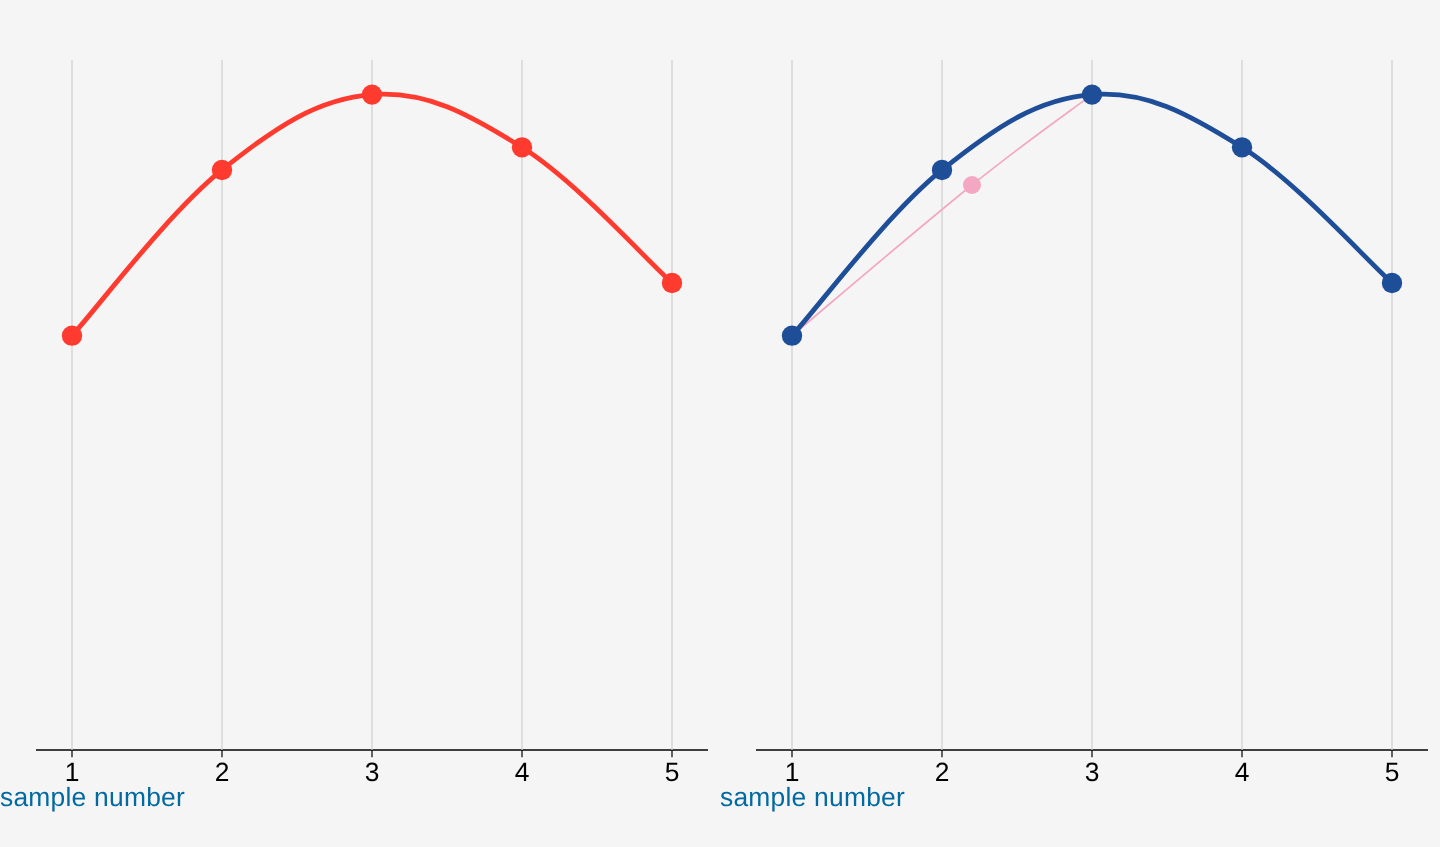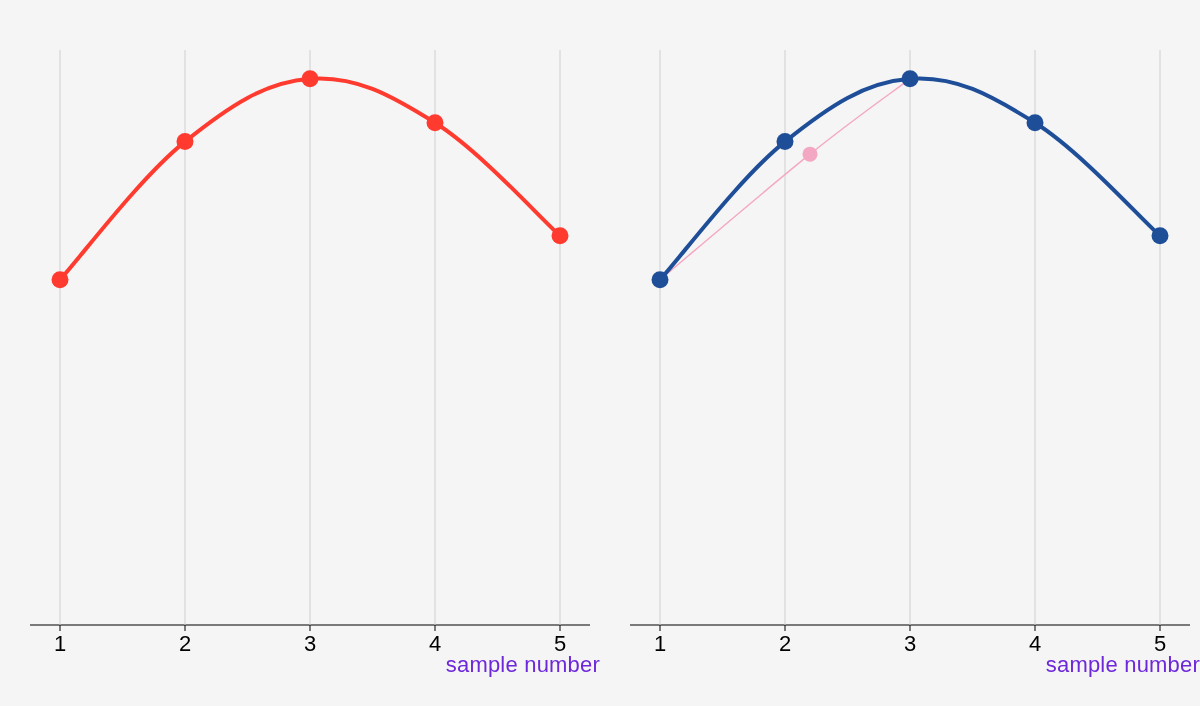--- a/index.html
+++ b/index.html
@@ -21,26 +21,25 @@
     flex: 1 1 0;
     height: 100%;
   }
   svg {
     display: block;
   }
   .xlabel {
     position: absolute;
     left: 0;
     right: 0;
-    text-align: right;
+    text-align: left;
     font-size: 22px;
-    color: #6d28d9;
+    color: #0369a1;
     bottom: 28px;
     letter-spacing: 0.2px;
-    padding-left: 28px;
   }
 </style>
 </head>
 <body>
 
 <div class="container">
 
   <div class="panel">
     <svg id="svg-left" width="600" height="706">
         <line x1="30" y1="625" x2="590" y2="625" stroke="#000" stroke-width="1.2"></line>

